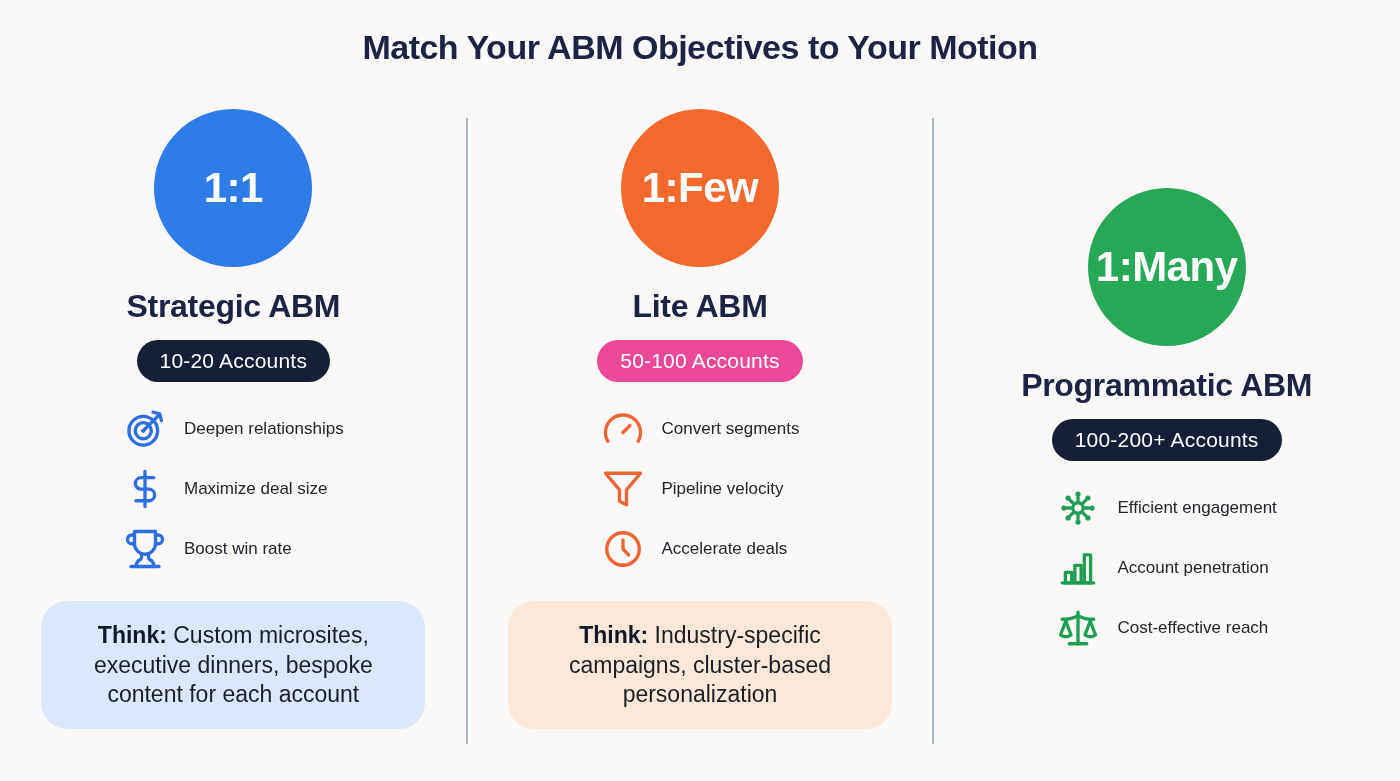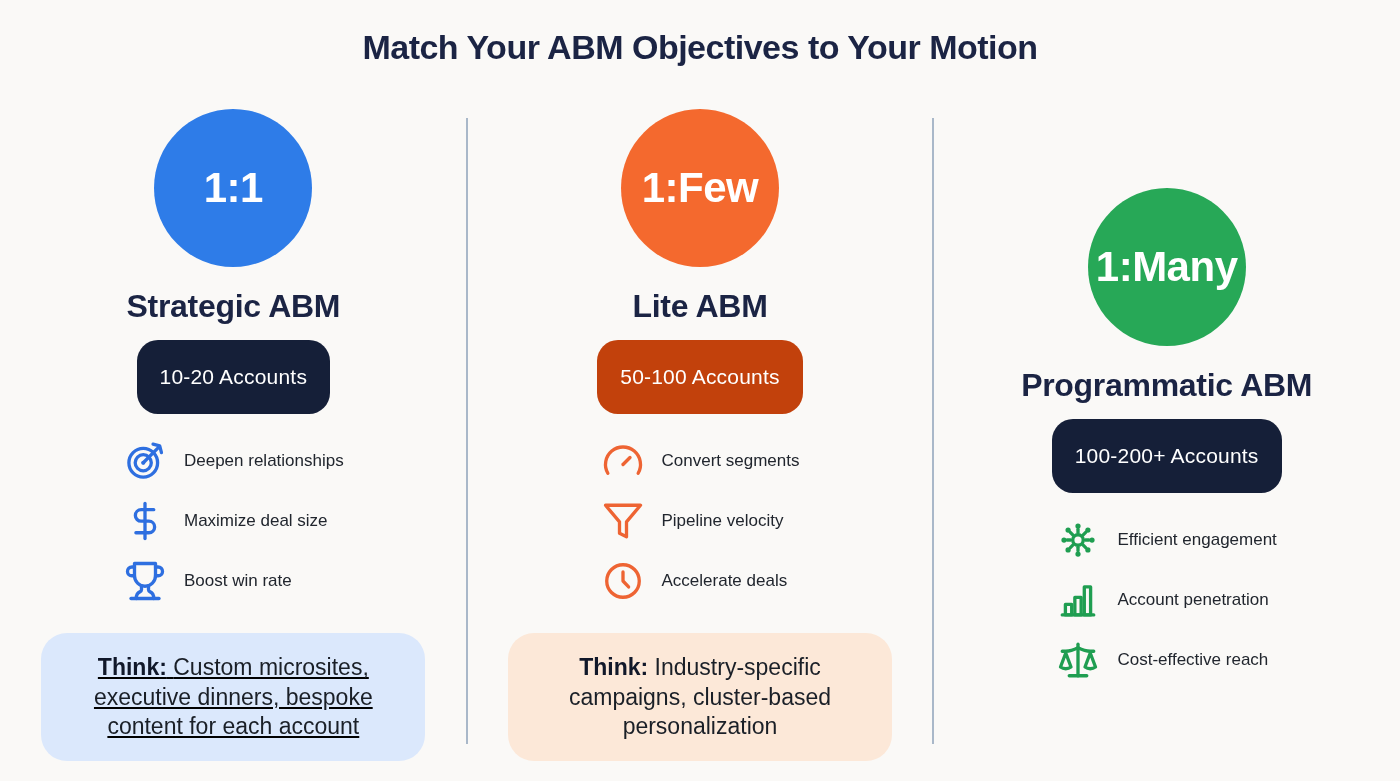--- a/index.html
+++ b/index.html
@@ -24,21 +24,21 @@
     display:flex; flex-direction:column; align-items:center;
   }
   .circle {
     width:158px; height:158px; border-radius:50%;
     display:flex; align-items:center; justify-content:center;
     flex:0 0 auto;
   }
   .circle-label { color:#ffffff; font-size:42px; font-weight:700; letter-spacing:-0.5px; }
   .col-title { margin:22px 0 0; font-size:32px; font-weight:700; color:#1b2444; letter-spacing:-0.3px; line-height:1.1; }
   .badge {
-    margin-top:16px; height:42px; padding:16px 23px;
+    margin-top:16px; height:42px; padding:0 23px;
     border-radius:21px;
     display:flex; align-items:center;
     font-size:21px; letter-spacing:0.2px;
   }
   .bullets {
     margin-top:25px;
     display:flex; flex-direction:column; gap:16px;
     width:max-content;
   }
   .bullet { display:flex; align-items:center; gap:17px; height:44px; }
@@ -103,31 +103,31 @@
             <path d="M18 9h1.5a2.5 2.5 0 0 0 0-5H18"></path>
             <path d="M4 22h16"></path>
             <path d="M10 14.66V17c0 .55-.47.98-.97 1.21C7.85 18.75 7 20.24 7 22"></path>
             <path d="M14 14.66V17c0 .55.47.98.97 1.21C16.15 18.75 17 20.24 17 22"></path>
             <path d="M18 2H6v7a6 6 0 0 0 12 0V2Z"></path>
           </svg>
         </span>
         <span class="bullet-text">Boost win rate</span>
       </div>
     </div>
-    <div class="think-box" style="background-color: rgb(219, 232, 252); text-decoration: underline;">
+    <div class="think-box" style="background-color: rgb(219, 232, 252);">
       <p><strong>Think:</strong> <span>Custom microsites, executive dinners, bespoke content for each account</span></p>
     </div>
   </div>
 
   <div class="column">
     <div class="circle" style="background-color: rgb(244, 105, 46);">
       <span class="circle-label">1:Few</span>
     </div>
     <h2 class="col-title" style="color: rgb(27, 36, 68);">Lite ABM</h2>
-    <div class="badge" style="background-color: #c2410c; color: rgb(255, 255, 255);">
+    <div class="badge" style="background-color: #ec4899; color: rgb(255, 255, 255);">
       <span>50-100 Accounts</span>
     </div>
     <div class="bullets">
       <div class="bullet">
         <span class="bullet-icon" style="color: rgb(238, 100, 51);">
           <svg viewBox="0 0 24 24" fill="none" stroke="currentColor" stroke-width="1.9" stroke-linecap="round" stroke-linejoin="round">
             <path d="m12 14 4-4"></path>
             <path d="M3.34 19a10 10 0 1 1 17.32 0"></path>
           </svg>
         </span>

